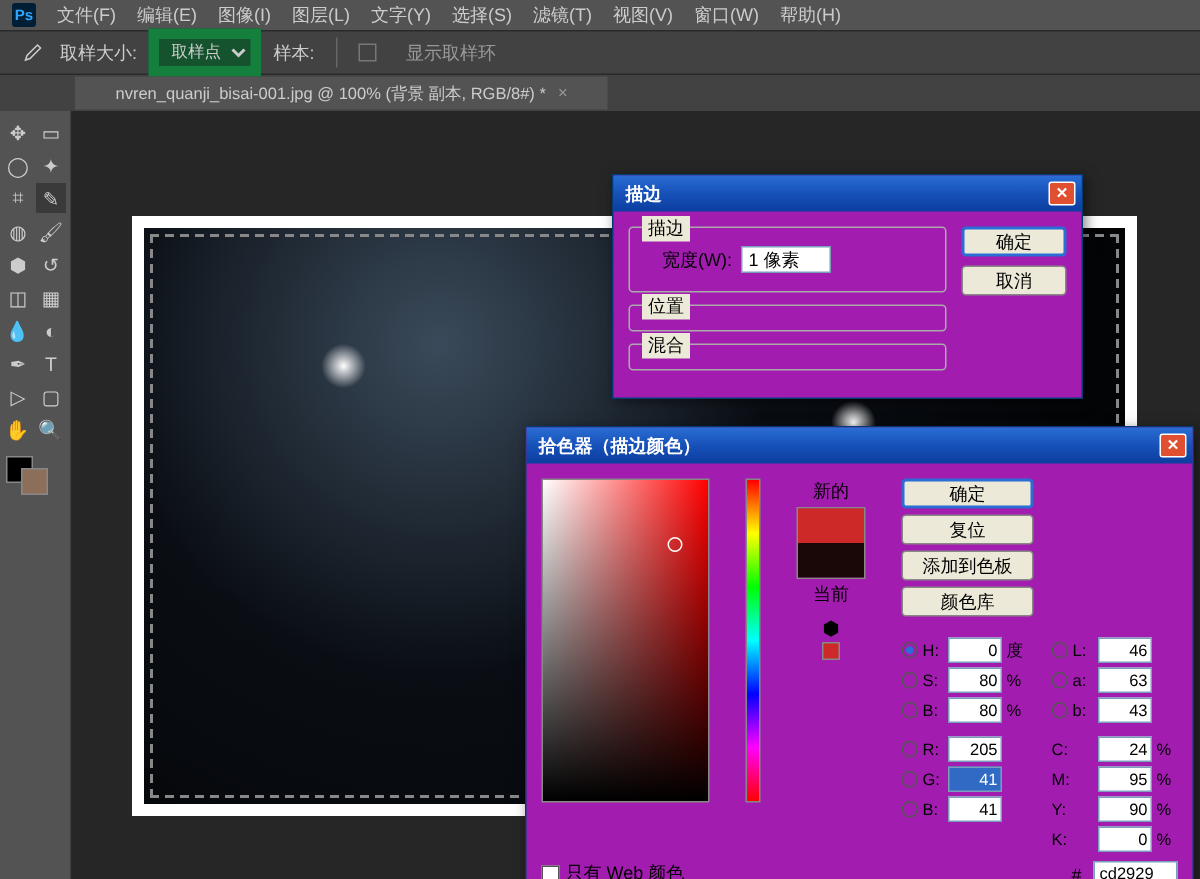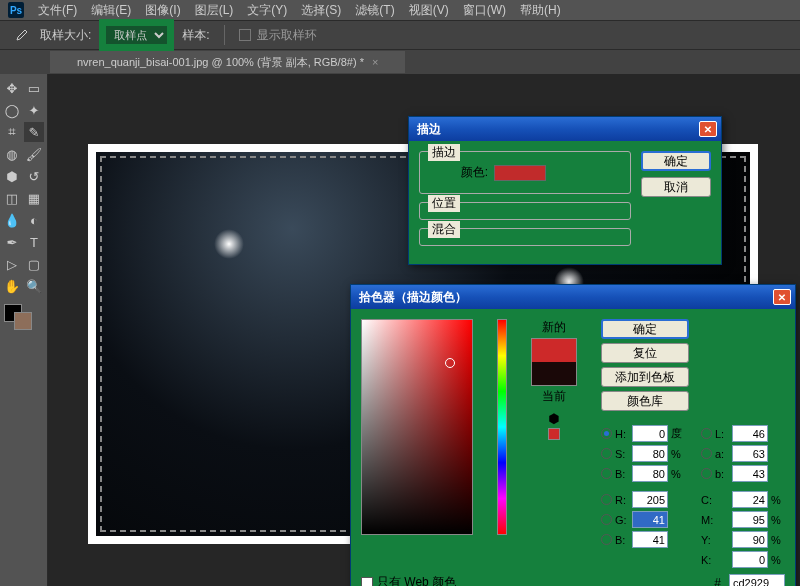--- a/index.html
+++ b/index.html
@@ -3,38 +3,38 @@
 <meta charset="utf-8">
 <style>
 *{margin:0;padding:0;box-sizing:border-box;font-family:"Microsoft YaHei",SimSun,sans-serif;-webkit-font-smoothing:antialiased}
 body{background:#535353;width:800px;height:586px;overflow:hidden;font-size:12px;color:#ccc}
 .topbar{height:20px;background:#535353;display:flex;align-items:center;padding-left:8px;gap:2px}
 .ps-logo{width:16px;height:16px;background:#001e36;border-radius:2px;color:#31a8ff;font-weight:bold;font-size:10px;display:flex;align-items:center;justify-content:center;margin-right:6px}
 .menu-item{padding:2px 6px;color:#ccc;font-size:12px}
 .optbar{height:30px;background:#424242;border-top:1px solid #2a2a2a;border-bottom:1px solid #2a2a2a;display:flex;align-items:center;padding-left:8px;gap:8px}
 .opt-tool{width:24px;height:22px;display:flex;align-items:center;justify-content:center}
 .opt-sel{background:#14532d;border:7px solid #15803d;color:#ccc;height:32px;font-size:11px;padding:0 4px}
-.opt-chk{display:flex;align-items:center;gap:6px;color:#999}
+.opt-chk{display:flex;align-items:center;gap:20px;color:#999}
 .tabrow{height:24px;background:#424242;display:flex;align-items:center;padding-left:50px}
 .doc-tab{background:#535353;height:22px;padding:0 27px;display:flex;align-items:center;color:#ccc;font-size:11px;gap:8px}
 .tab-x{color:#999}
 .main{display:flex;height:512px}
 .tools{width:48px;background:#535353;border-right:1px solid #2a2a2a;display:flex;flex-wrap:wrap;padding:4px 2px;gap:2px;align-content:flex-start}
 .tbtn{width:20px;height:20px;display:flex;align-items:center;justify-content:center;color:#ccc;font-size:13px}
 .tbtn.act{background:#3a3a3a}
 .swatch{width:32px;height:26px;margin-top:6px;position:relative}
 .fg{width:18px;height:18px;background:#000;border:1px solid #888;position:absolute;top:0;left:2px}
 .bg{width:18px;height:18px;background:#8d6e5a;border:1px solid #888;position:absolute;top:8px;left:12px}
 .canvas{flex:1;background:#262626;position:relative;display:flex;align-items:flex-start;justify-content:flex-start;padding:10px}
 .img-wrap{width:670px;height:400px;background:#fff;padding:8px;position:absolute;top:70px;left:40px}
 .img{width:100%;height:100%;background:radial-gradient(circle at 30% 20%,#3a4a5a 0%,#0a0e14 40%,#000 100%);position:relative;overflow:hidden}
 .light{position:absolute;width:30px;height:30px;background:radial-gradient(circle,#fff 0%,transparent 70%);border-radius:50%}
 .sel-border{position:absolute;inset:4px;border:2px dashed #888;pointer-events:none}
 
-.dlg{position:absolute;background:#15803d;border:1px solid #003c74;box-shadow:2px 2px 8px rgba(0,0,0,0.5)}
+.dlg{position:absolute;background:#a21caf;border:1px solid #003c74;box-shadow:2px 2px 8px rgba(0,0,0,0.5)}
 .dlg-title{height:24px;background:linear-gradient(to bottom,#2a6dd4 0%,#1651b8 50%,#0d3d9f 100%);color:#fff;font-size:12px;font-weight:bold;display:flex;align-items:center;padding:0 4px 0 8px;justify-content:space-between}
 .dlg-close{width:18px;height:16px;background:#e05030;border:1px solid #fff;border-radius:2px;color:#fff;display:flex;align-items:center;justify-content:center;font-size:10px;font-weight:bold}
 .dlg-body{padding:10px;color:#000;font-size:12px}
 .grp{border:1px solid #aaa;border-radius:3px;margin-bottom:8px;padding:8px 10px;position:relative}
 .grp-lbl{position:absolute;top:-8px;left:8px;background:#ece9d8;padding:0 4px;font-size:12px}
 .dlg-btn{width:70px;height:20px;background:#ece9d8;border:1px solid #888;border-radius:3px;font-size:12px;display:flex;align-items:center;justify-content:center;cursor:pointer}
 .dlg-btn.def{border:2px solid #2a6dd4}
 .fld{display:flex;align-items:center;gap:6px;margin:4px 0}
 .inp{width:60px;height:18px;border:1px solid #7b9ebd;padding:0 4px;font-size:12px;background:#fff}
 .color-box{width:52px;height:16px;border:1px solid #666}
@@ -146,22 +146,22 @@
     <div class="dlg" style="left:360px;top:42px;width:314px">
       <div class="dlg-title">
         <span>描边</span>
         <div class="dlg-close">✕</div>
       </div>
       <div class="dlg-body" style="display:flex;gap:10px">
         <div style="flex:1">
           <div class="grp">
             <span class="grp-lbl">描边</span>
             <div class="fld">
-                <span style="width:58px;text-align:right">颜色:</span>
-                <div class="color-box" style="background:#c12b2b"></div>
+                <span style="width:58px;text-align:right">宽度(W):</span>
+                <input class="inp" value="1 像素" style="">
               </div>
           </div>
           <div class="grp">
             <span class="grp-lbl">位置</span>
           </div>
           <div class="grp" style="height:14px">
             <span class="grp-lbl">混合</span>
           </div>
         </div>
         <div style="display:flex;flex-direction:column;gap:6px">

